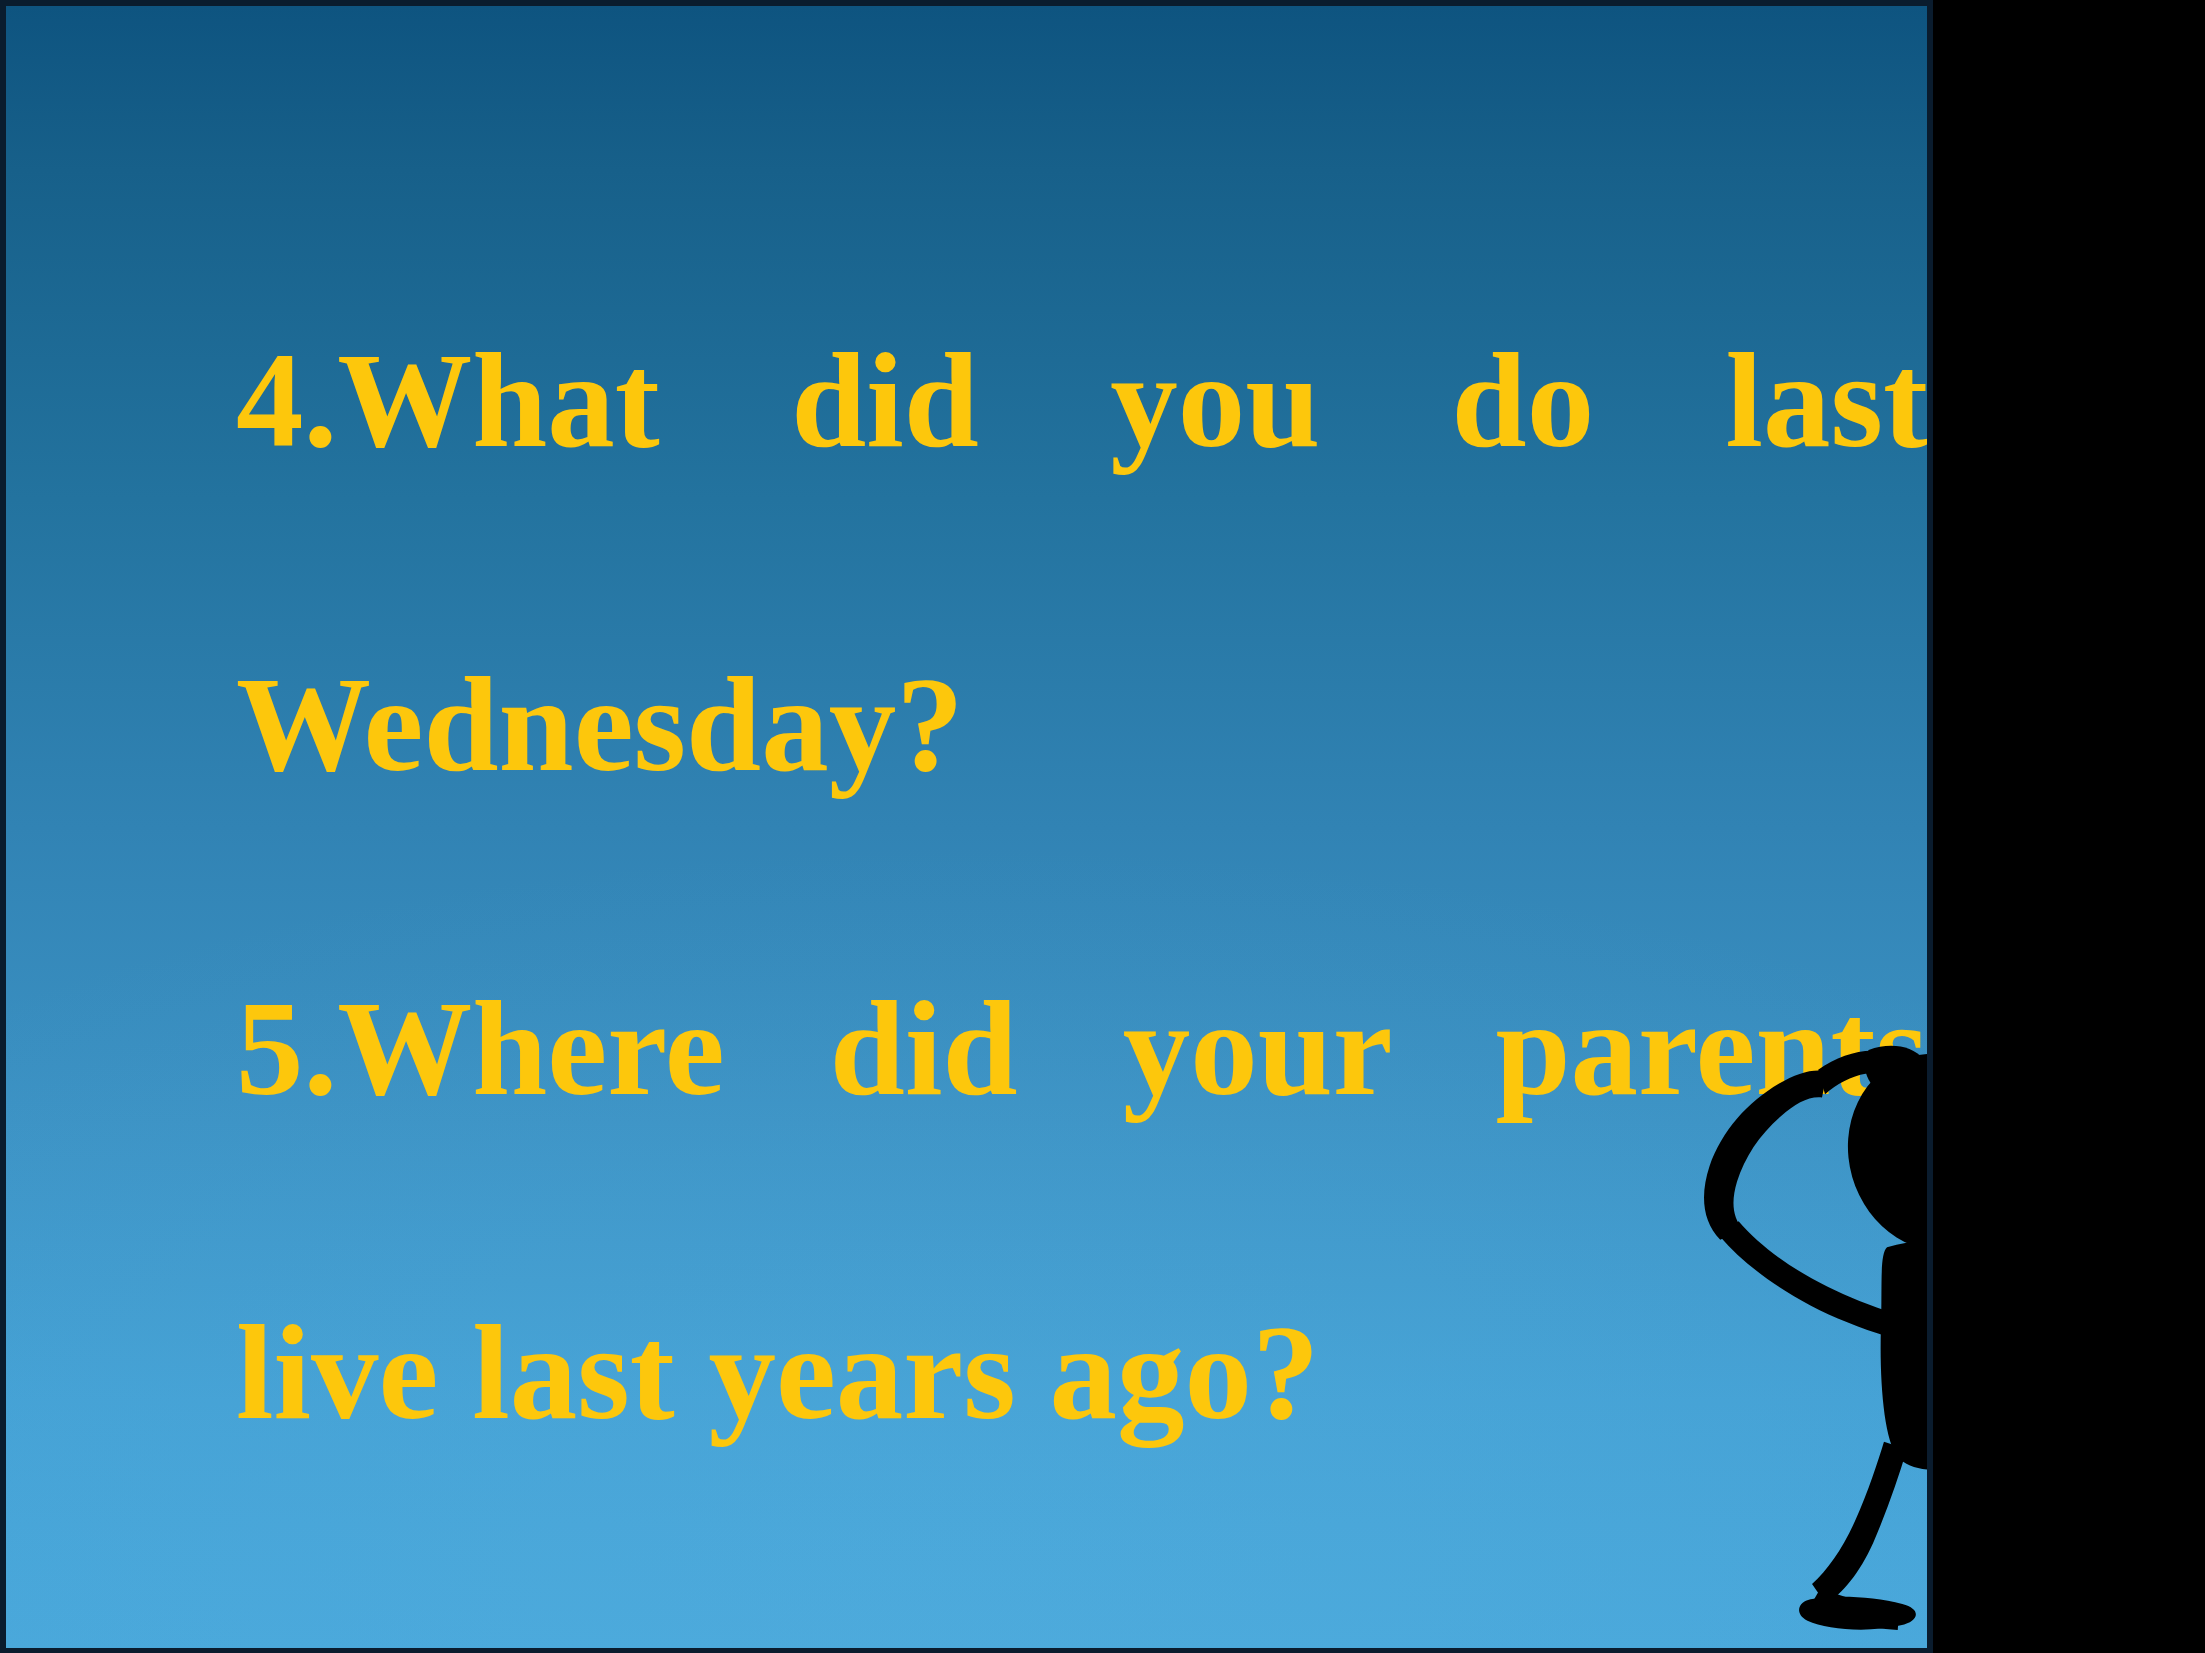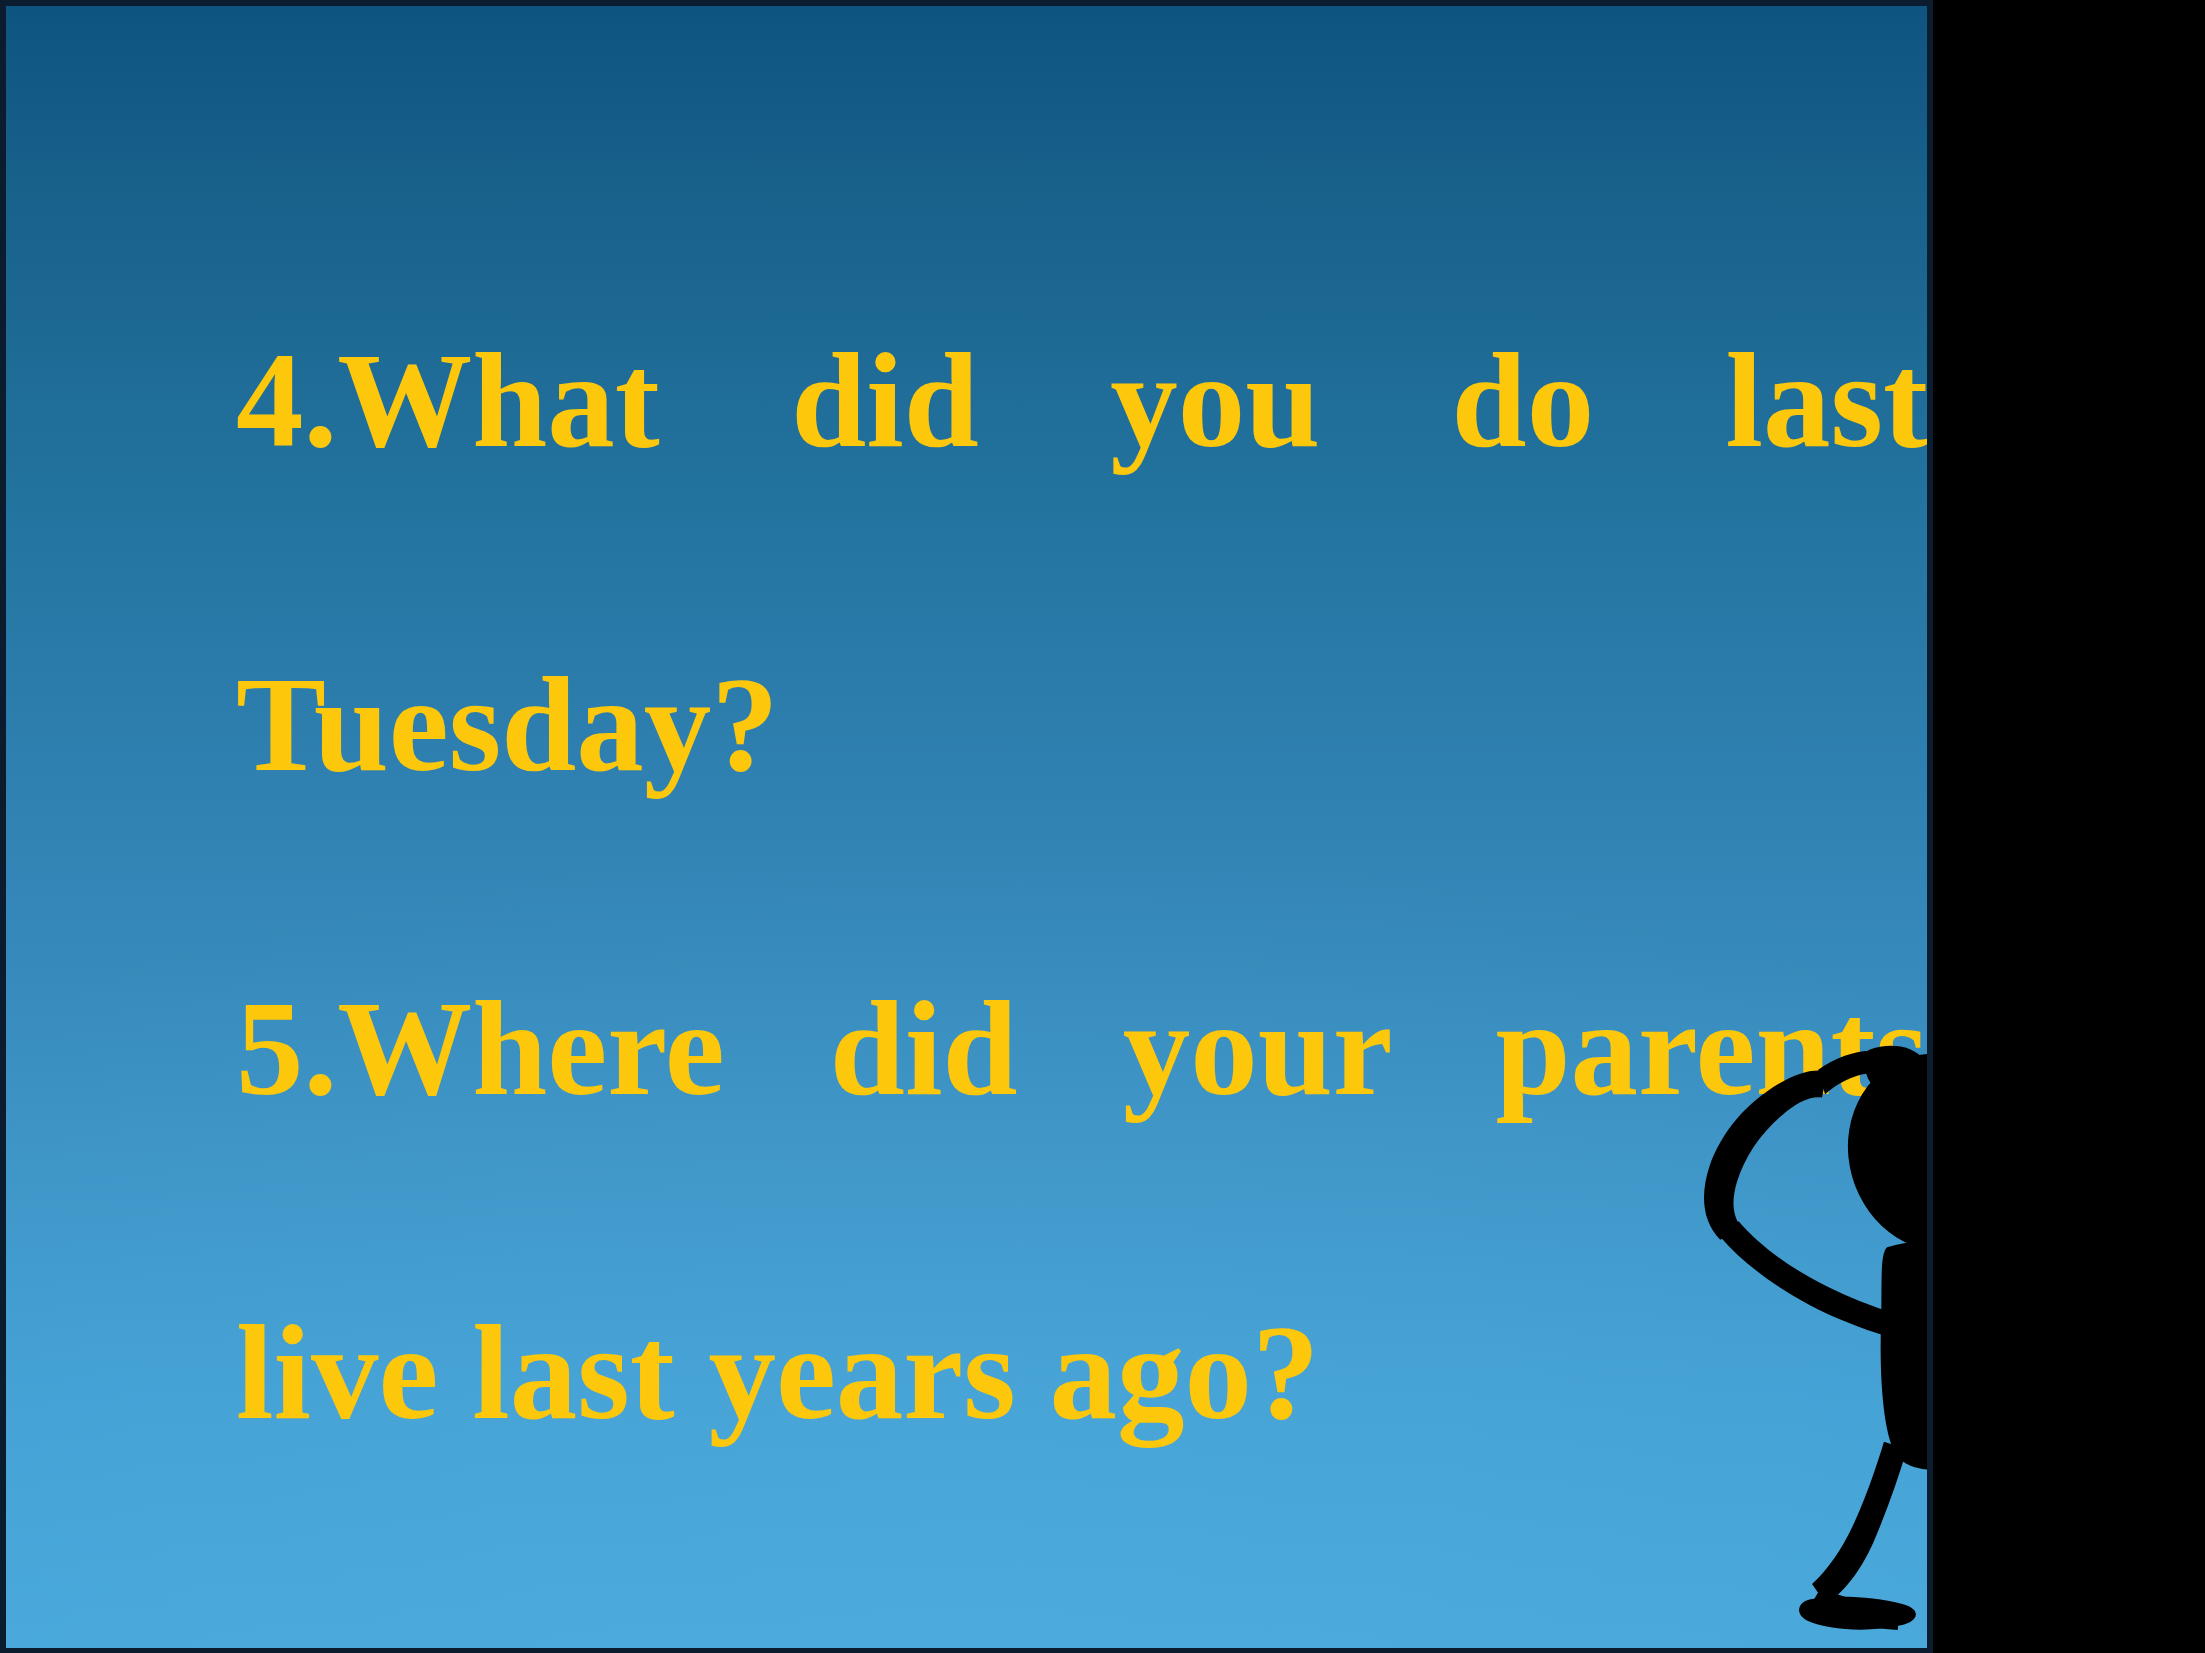--- a/index.html
+++ b/index.html
@@ -90,21 +90,21 @@
 </style>
 </head>
 <body>
 
 <div id="slide">
 
   <div id="text-block">
 
     <div class="q-line">
       <span class="just">4.What did you do last</span>
-      <span class="q-last">Tuesday?</span>
+      <span class="q-last">Wednesday?</span>
     </div>
 
     <div class="gap-line"></div>
 
     <div class="q-line">
       <span class="just">5.Where did your parents</span>
       <span class="q-last">live last years ago?</span>
     </div>
 
   </div>

